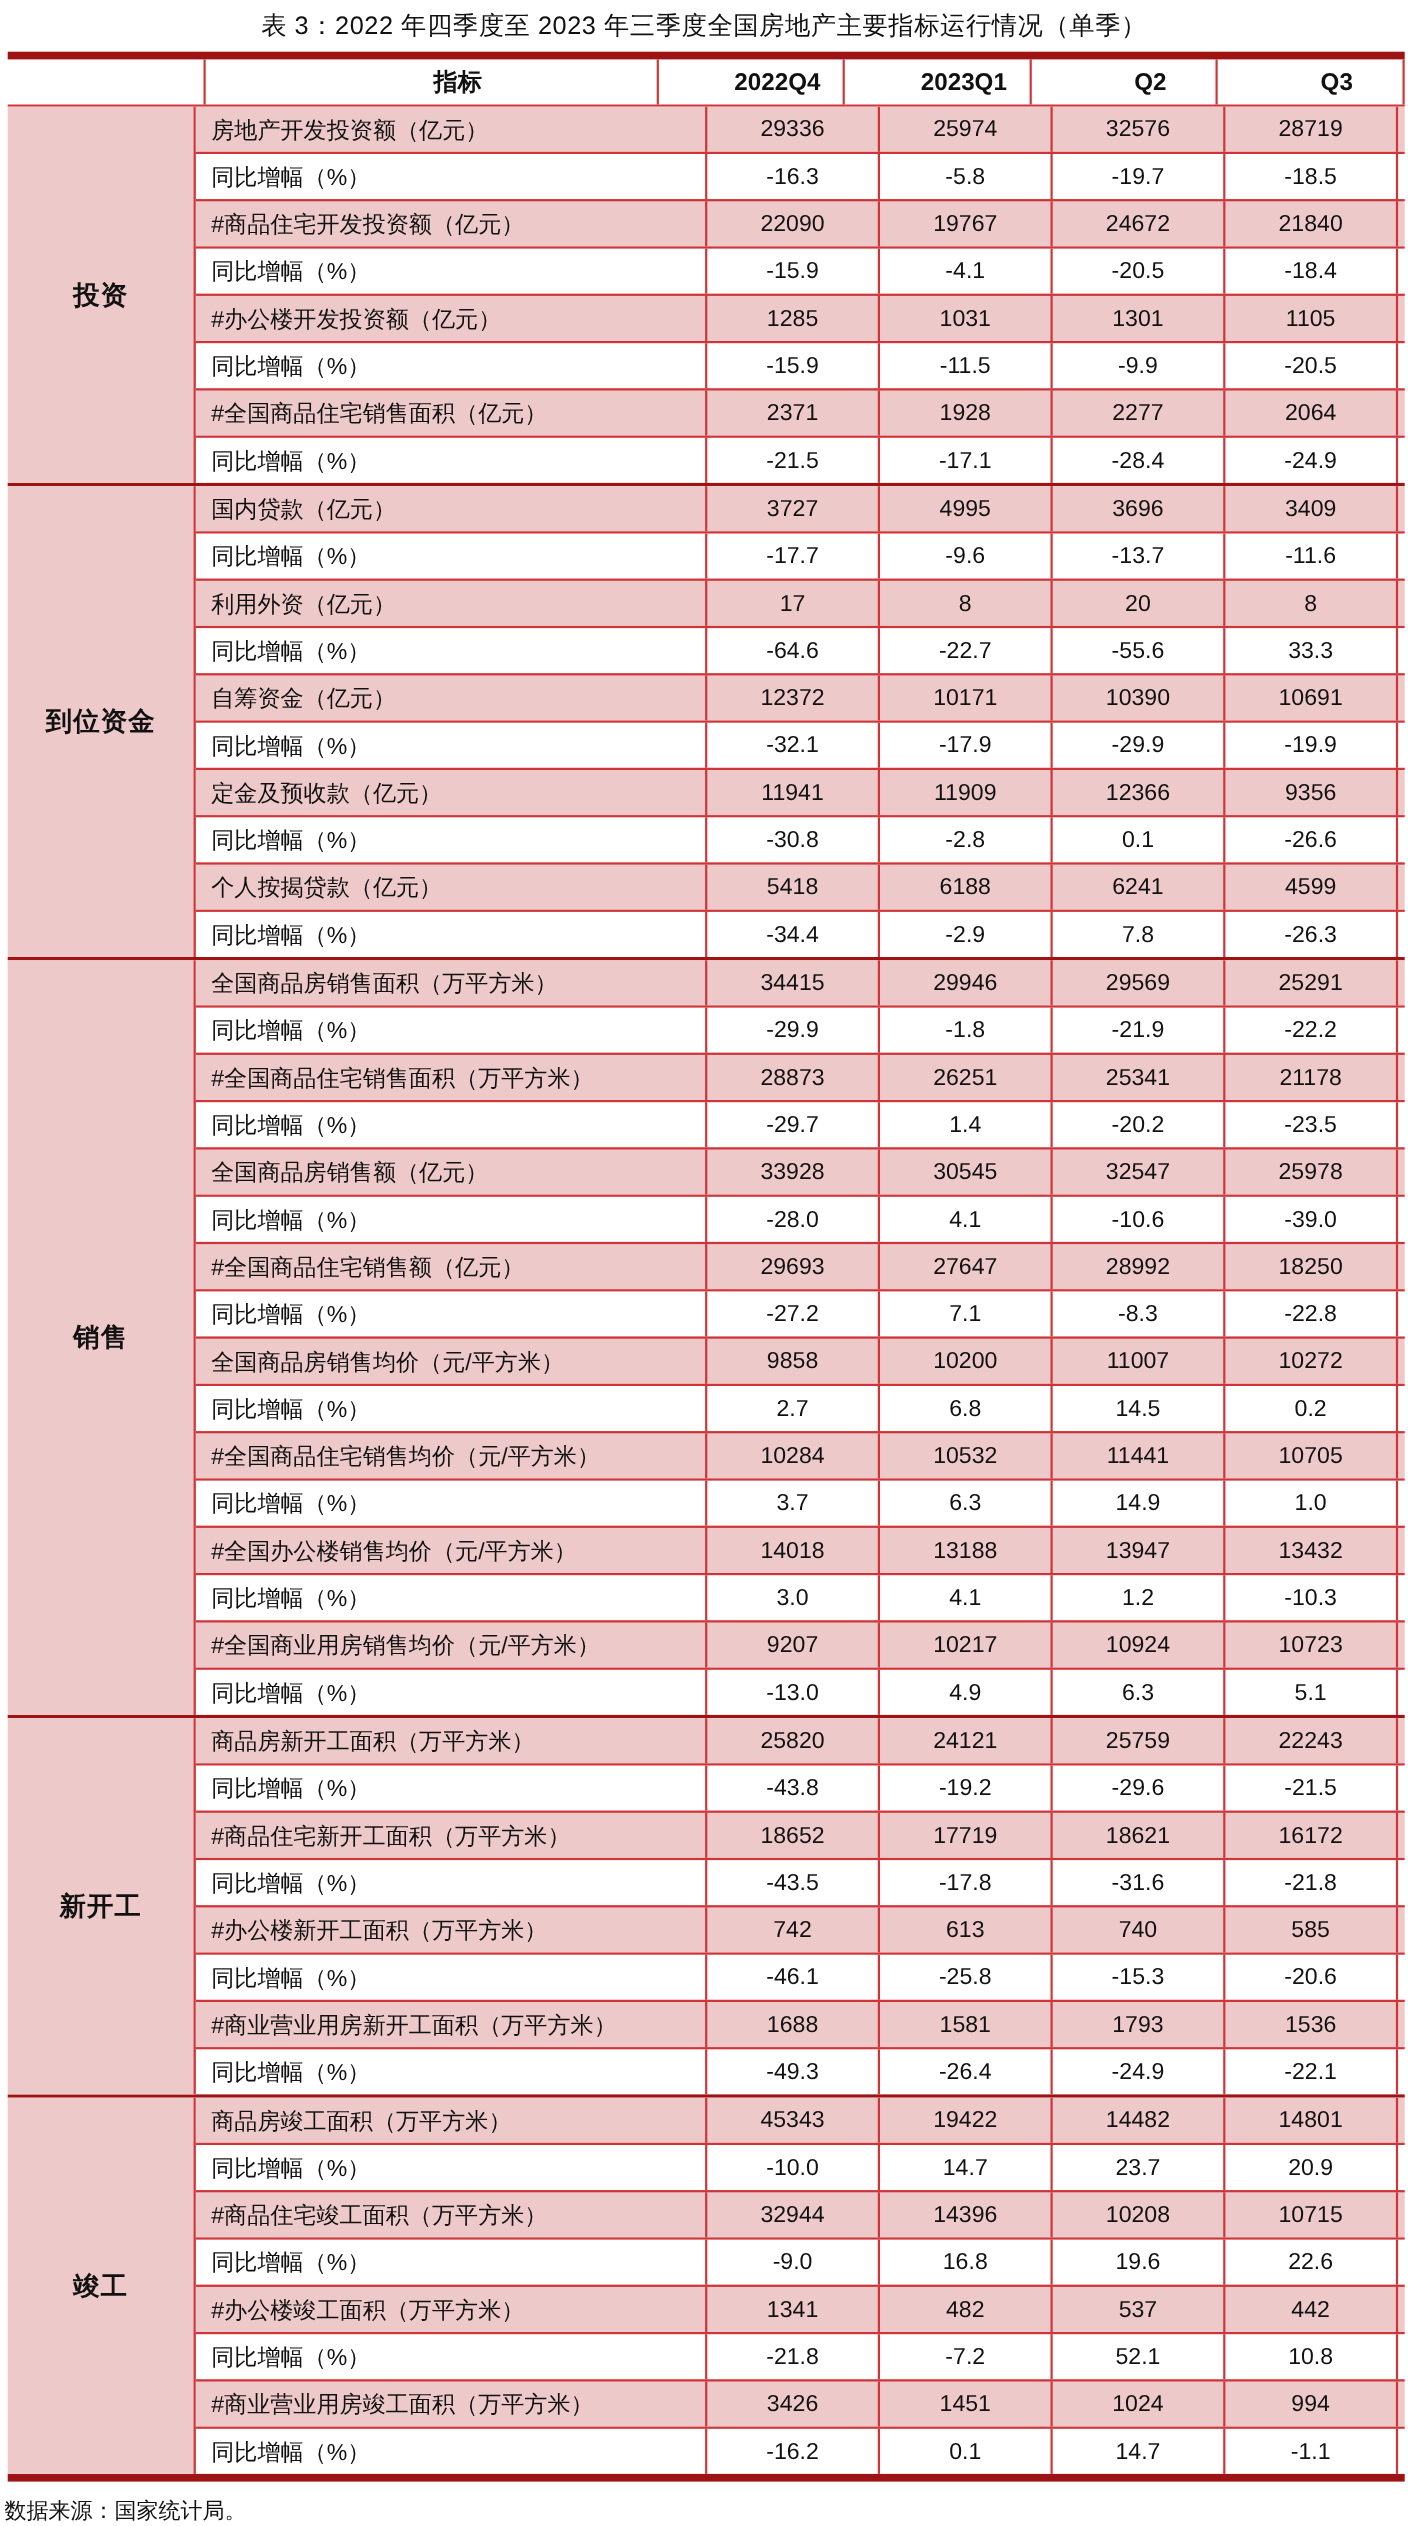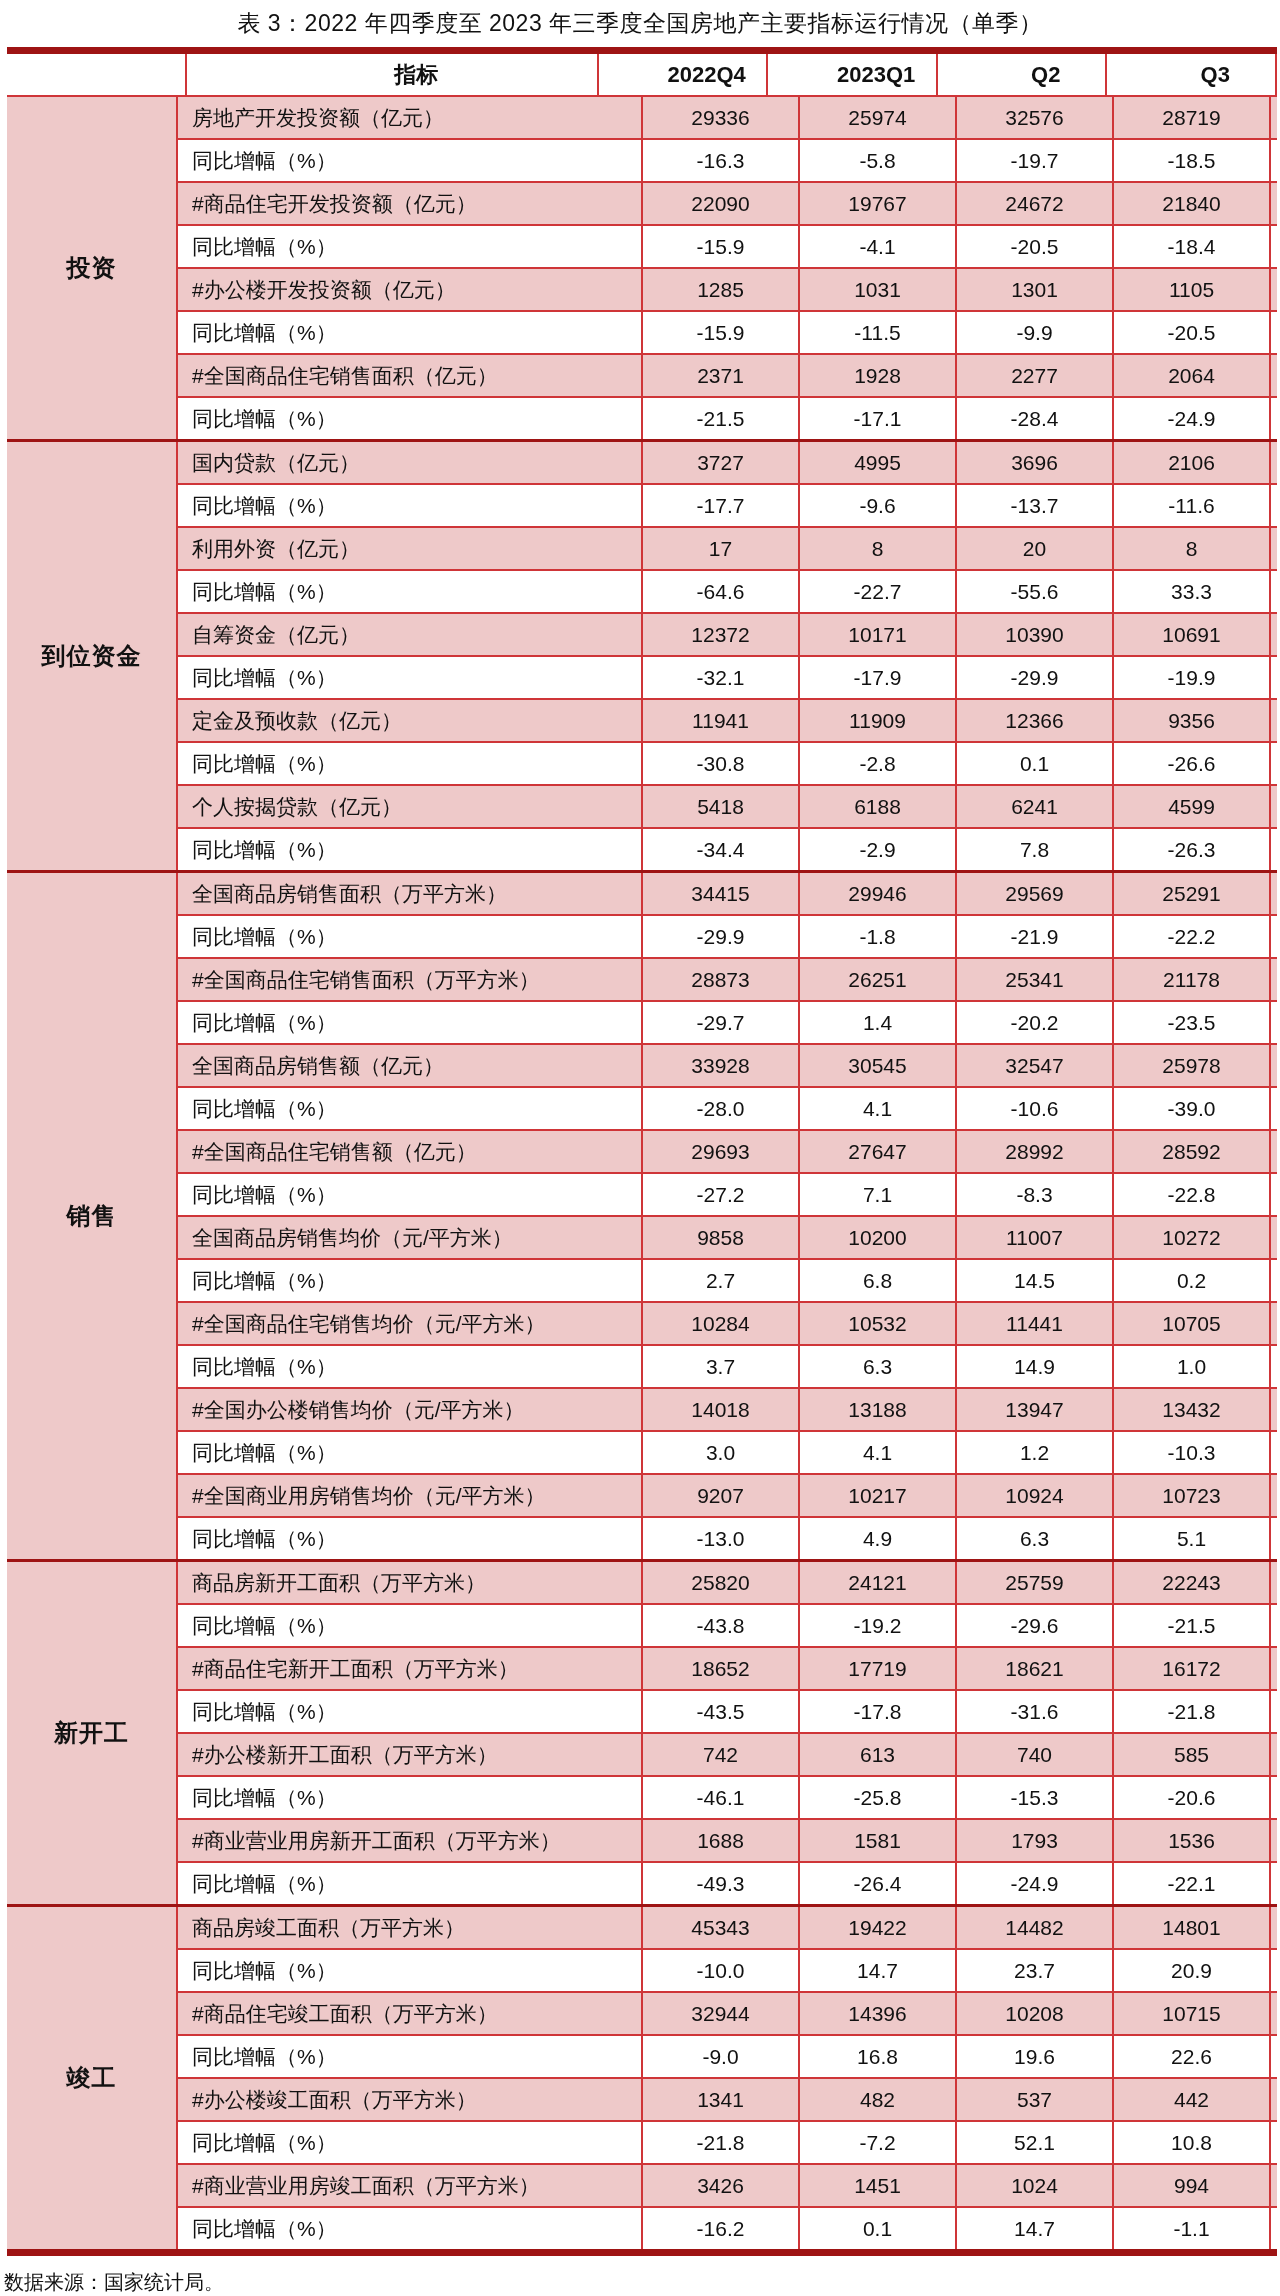--- a/index.html
+++ b/index.html
@@ -124,21 +124,21 @@
         </div>
       </div>
       <div class="section">
         <div class="group-cell">到位资金</div>
         <div class="rows">
           <div class="row pink">
             <div class="cell indicator">国内贷款（亿元）</div>
             <div class="cell value">3727</div>
             <div class="cell value">4995</div>
             <div class="cell value">3696</div>
-            <div class="cell value">2106</div>
+            <div class="cell value">3409</div>
           </div>
           <div class="row white">
             <div class="cell indicator">同比增幅（%）</div>
             <div class="cell value">-17.7</div>
             <div class="cell value">-9.6</div>
             <div class="cell value">-13.7</div>
             <div class="cell value">-11.6</div>
           </div>
           <div class="row pink">
             <div class="cell indicator">利用外资（亿元）</div>
@@ -241,21 +241,21 @@
             <div class="cell value">-28.0</div>
             <div class="cell value">4.1</div>
             <div class="cell value">-10.6</div>
             <div class="cell value">-39.0</div>
           </div>
           <div class="row pink">
             <div class="cell indicator">#全国商品住宅销售额（亿元）</div>
             <div class="cell value">29693</div>
             <div class="cell value">27647</div>
             <div class="cell value">28992</div>
-            <div class="cell value">28592</div>
+            <div class="cell value">18250</div>
           </div>
           <div class="row white">
             <div class="cell indicator">同比增幅（%）</div>
             <div class="cell value">-27.2</div>
             <div class="cell value">7.1</div>
             <div class="cell value">-8.3</div>
             <div class="cell value">-22.8</div>
           </div>
           <div class="row pink">
             <div class="cell indicator">全国商品房销售均价（元/平方米）</div>

